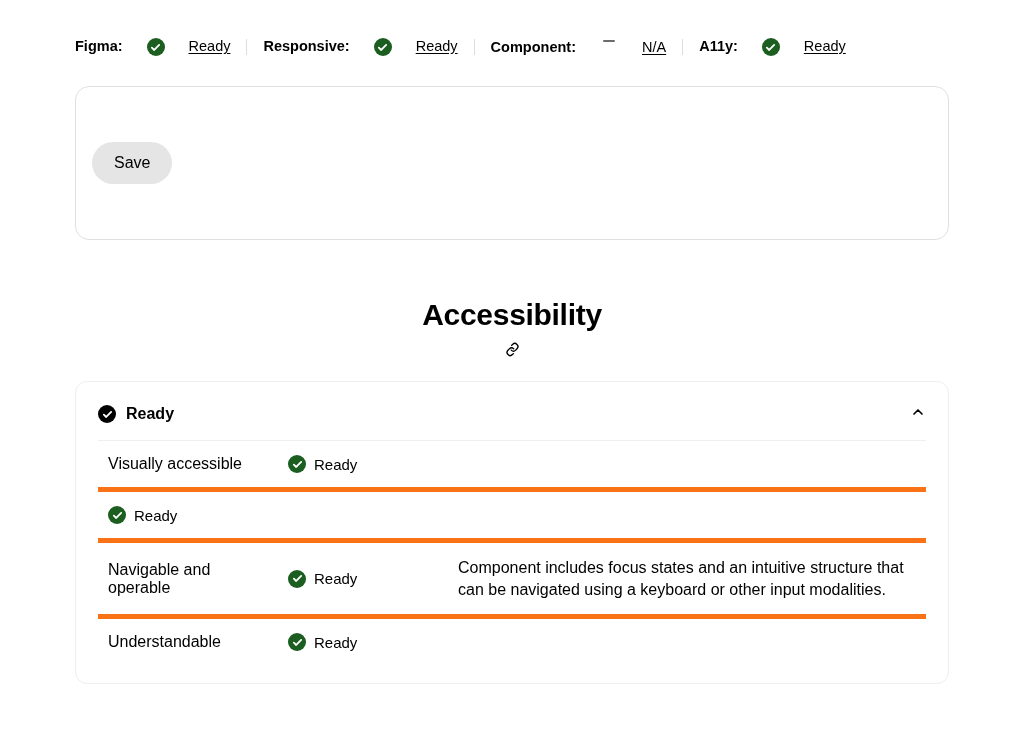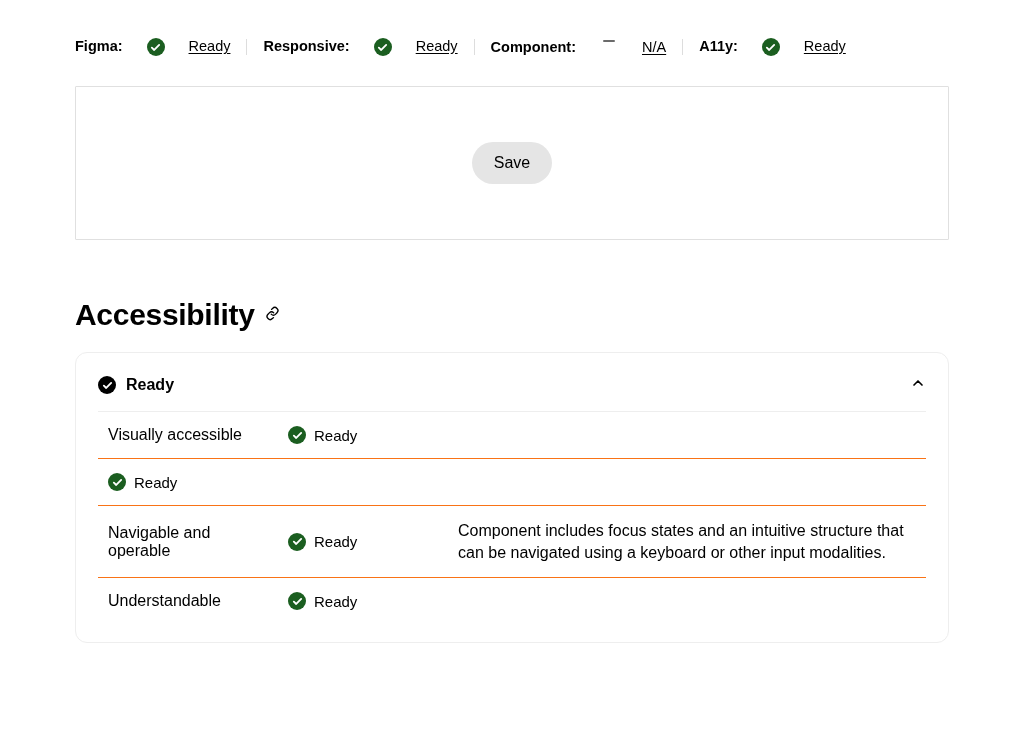--- a/index.html
+++ b/index.html
@@ -59,42 +59,42 @@
   }
   .dash-badge span {
     display: block;
     width: 12px;
     height: 2.5px;
     background: #6b6b6b;
     border-radius: 1px;
   }
   .card {
     border: 1px solid #e0e0e0;
-    border-radius: 1px;
-    padding: 55px 4px;
-    display: flex;
-    justify-content: center;
+    border-radius: 14px;
+    padding: 55px 16px;
+    display: flex;
     align-items: center;
   }
   .pill-btn {
     background: #e5e5e5;
     border: none;
     border-radius: 22px;
     padding: 12px 22px;
     font-size: 16px;
     font-weight: 500;
     color: #000;
     font-family: inherit;
   }
   .section-heading {
     display: flex;
     align-items: center;
     gap: 10px;
     margin-top: 58px;
     margin-bottom: 20px;
+    flex-direction: column;
   }
   .section-heading h2 {
     font-size: 30px;
     font-weight: 700;
     margin: 0;
     letter-spacing: -0.3px;
   }
   .anchor-icon svg { width: 15px; height: 15px; }
   .accordion {
     border: 1px solid #eee;
@@ -118,21 +118,21 @@
     font-size: 16px;
   }
   .chevron svg { width: 16px; height: 16px; }
   .rows-wrap {
     border-top: 1px solid #eee;
   }
   .row {
     display: flex;
     align-items: center;
     gap: 30px;
-    border-bottom: 1px solid #f97316;
+    border-bottom: 5px solid #f97316;
     padding: 14px 10px 14px 10px;
     font-size: 16px;
   }
   .row:last-child { border-bottom: none; }
   .row .col-name { width: 150px; flex-shrink: 0; }
   .row .col-status {
     width: 140px;
     flex-shrink: 0;
     display: flex;
     align-items: center;

